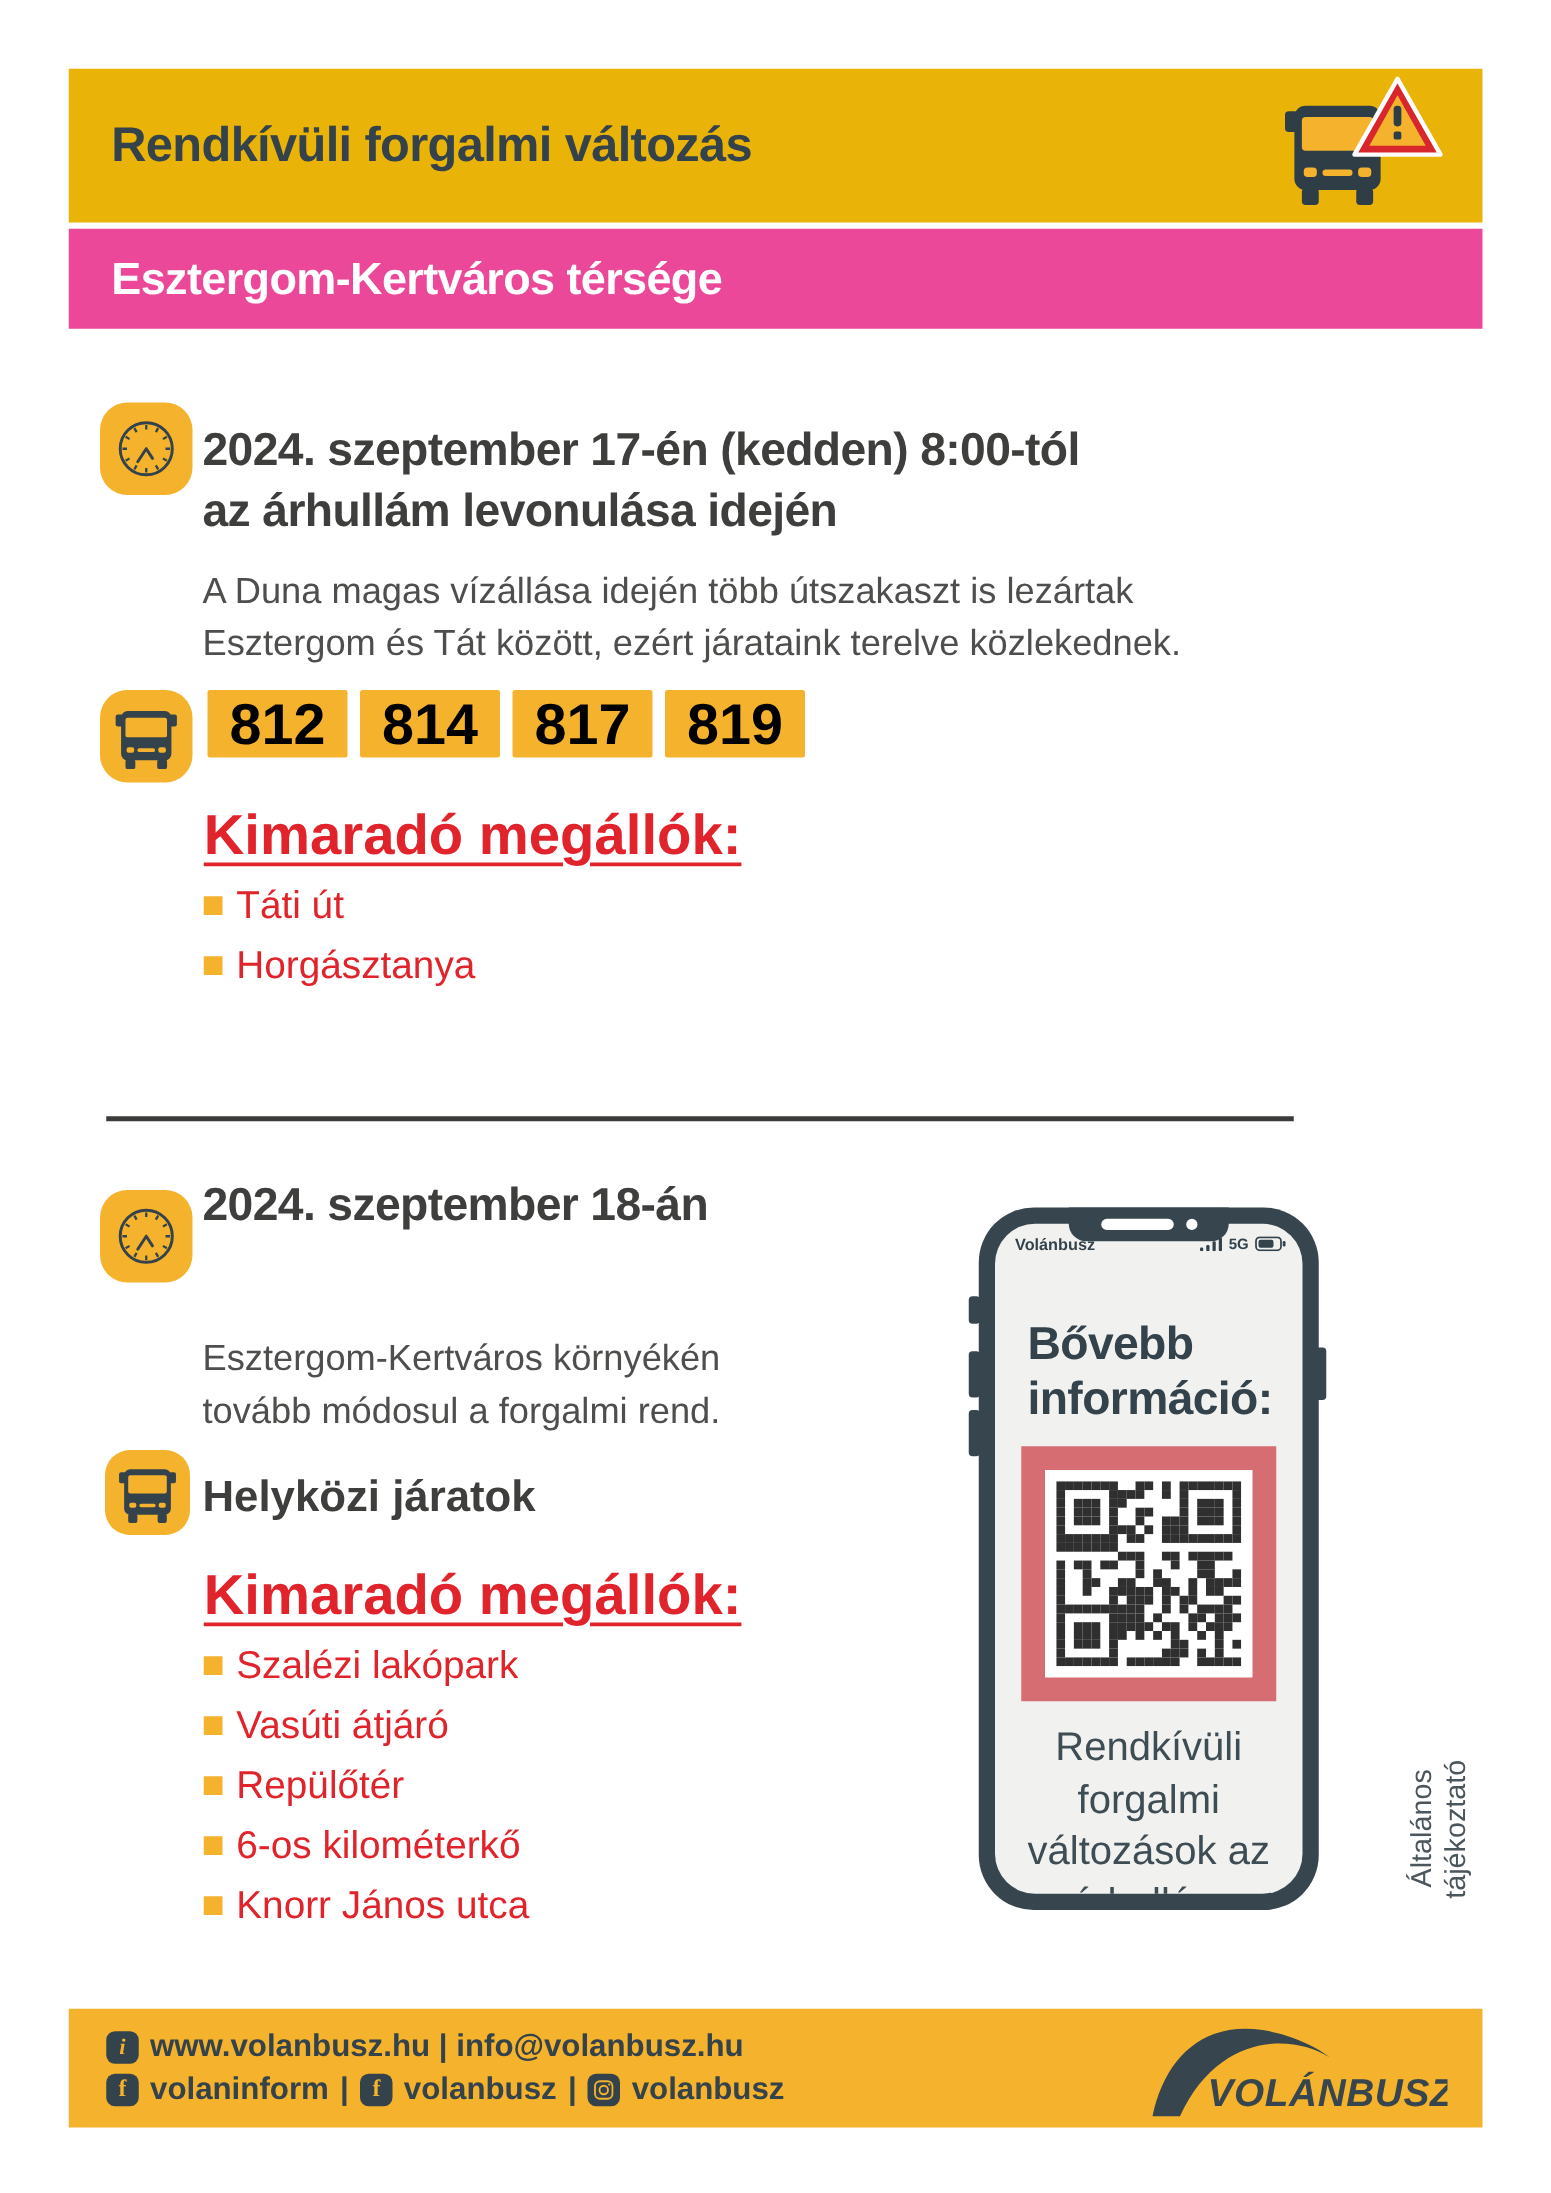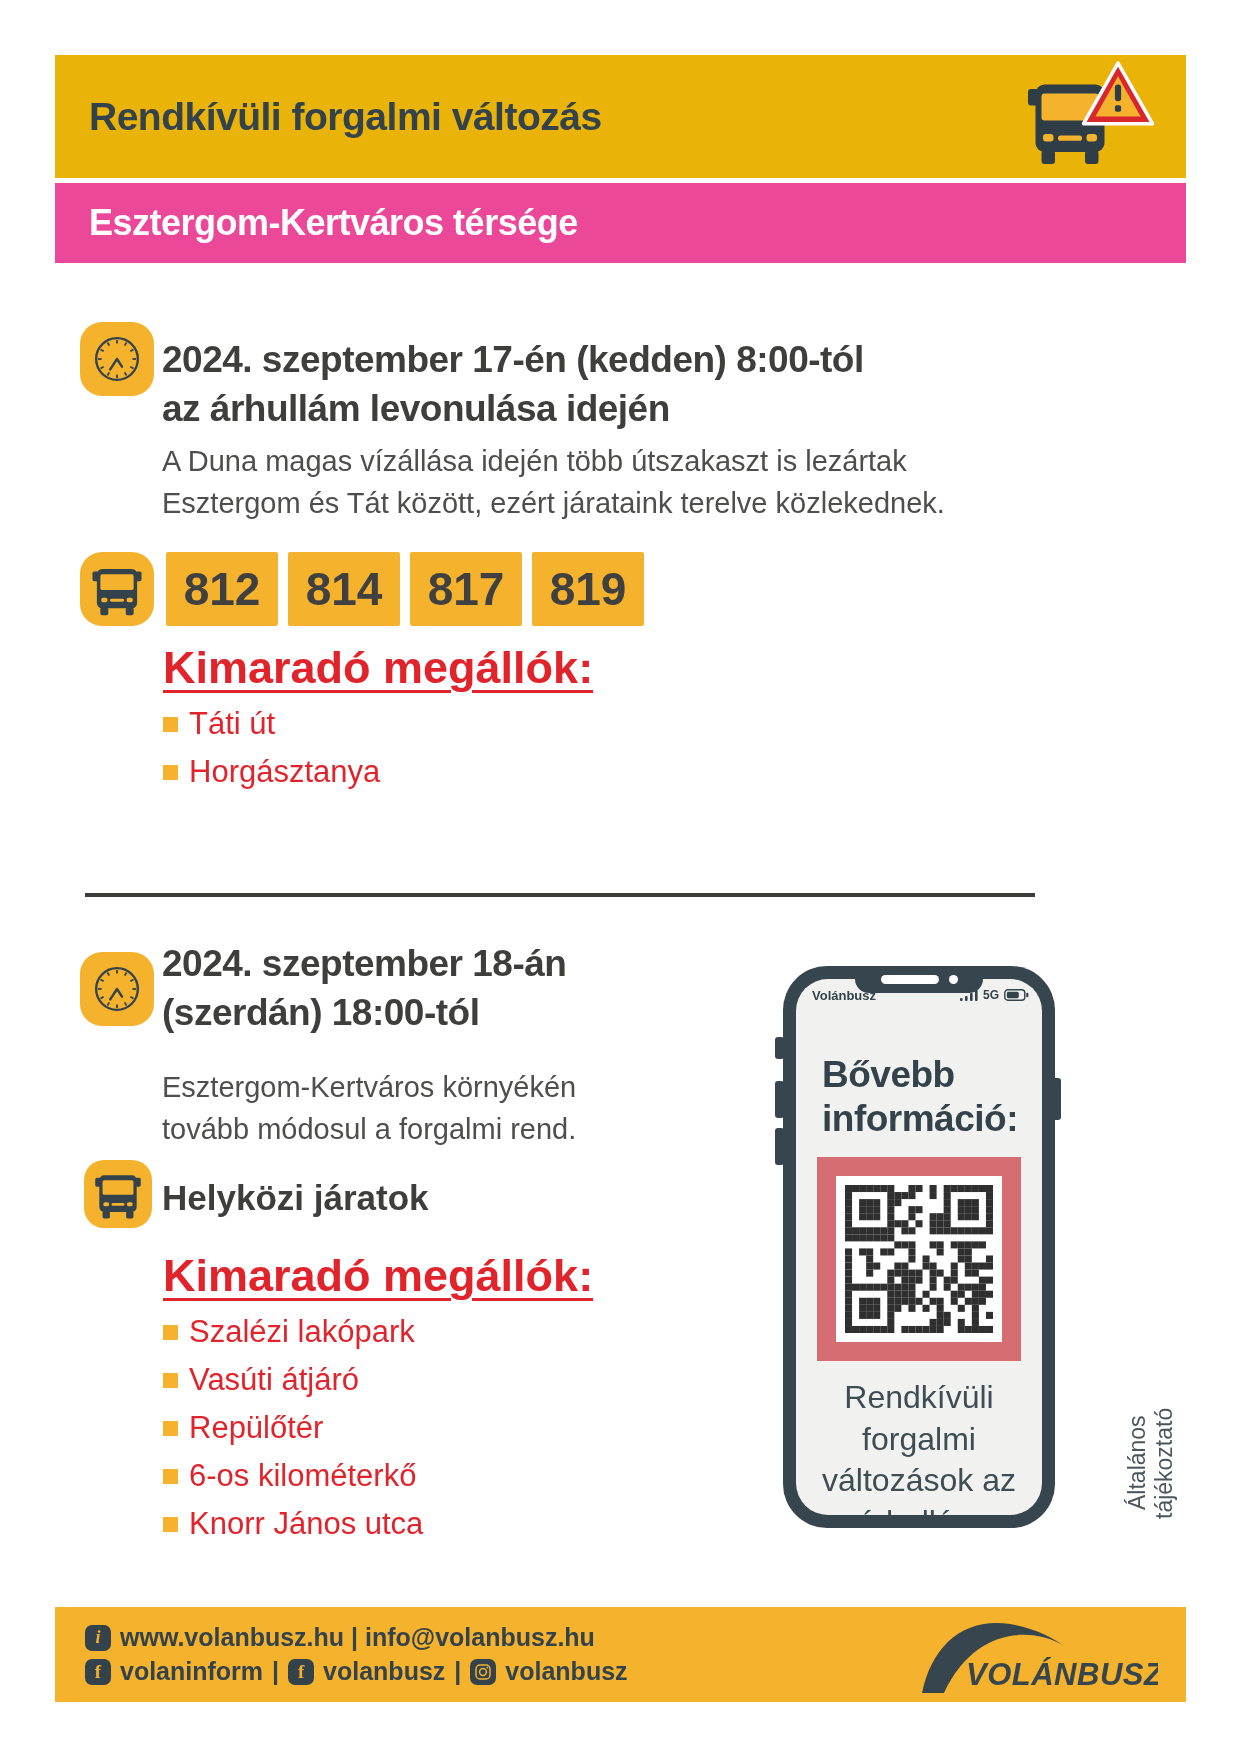--- a/index.html
+++ b/index.html
@@ -38,23 +38,23 @@
   .skip-title {
     font-size:45px; font-weight:bold; color:#E1242B;
     text-decoration:underline; text-decoration-thickness:3px; text-underline-offset:7px;
   }
   .stops { display:flex; flex-direction:column; }
   .stop  { display:flex; align-items:center; height:48px; }
   .stop .bullet { width:15px; height:15px; background:#F5B22C; margin-right:11px; flex:0 0 auto; }
   .stop .stop-label { font-size:31px; color:#E1242B; }
 
   .badge {
-    width:112px; height:74px; background:#F5B22C; border-radius:2px;
+    width:112px; height:54px; background:#F5B22C; border-radius:2px;
     display:flex; align-items:center; justify-content:center;
-    font-size:46px; font-weight:bold; color:#404040;
+    font-size:46px; font-weight:bold; color:#000000;
   }
   .routes-row { display:flex; gap:10px; }
   .divider { left:85px; top:893px; width:950px; height:4px; background:#3B3B3A; }
 
   .svc-label { font-size:35px; font-weight:bold; color:#3E3E3D; }
 
   
   .phone {
     left:783px; top:966px; width:272px; height:562px;
     background:#37464E; border-radius:44px;
@@ -164,21 +164,21 @@
           <line x1="32" y1="11" x2="32" y2="15" transform="rotate(300 32 32)"></line>
           <line x1="32" y1="11" x2="32" y2="15" transform="rotate(330 32 32)"></line>
         </g>
       <path d="M32 32 L24.5 43.5 M32 32 L37.5 40.5" stroke="#33424B" stroke-width="2.6" stroke-linecap="round" fill="none"></path>
     </svg>
   </div>
   <div class="abs h-date" style="left:162px; top:310px;margin-top:26px;">
     <div>2024. szeptember 17-én (kedden) 8:00-tól</div>
     <div>az árhullám levonulása idején</div>
   </div>
-  <div class="abs para" style="left:162px; top:440px;">
+  <div class="abs para" style="left:162px; top:452px;">
     <div>A Duna magas vízállása idején több útszakaszt is lezártak</div>
     <div>Esztergom és Tát között, ezért járataink terelve közlekednek.</div>
   </div>
 
   <div class="abs icon-sq" style="left:80px; top:552px; width:74px; height:74px; border-radius:22px;">
     <svg width="56" height="56" viewBox="0 0 64 64">
       <g fill="#33424B">
         <rect x="4" y="12" width="7" height="11" rx="2"></rect>
         <rect x="53" y="12" width="7" height="11" rx="2"></rect>
         <rect x="9" y="9" width="46" height="45" rx="6"></rect>
@@ -227,21 +227,20 @@
           <line x1="32" y1="11" x2="32" y2="15" transform="rotate(240 32 32)"></line>
           <line x1="32" y1="11" x2="32" y2="15" transform="rotate(270 32 32)"></line>
           <line x1="32" y1="11" x2="32" y2="15" transform="rotate(300 32 32)"></line>
           <line x1="32" y1="11" x2="32" y2="15" transform="rotate(330 32 32)"></line>
         </g>
       <path d="M32 32 L24.5 43.5 M32 32 L37.5 40.5" stroke="#33424B" stroke-width="2.6" stroke-linecap="round" fill="none"></path>
     </svg>
   </div>
   <div class="abs h-date" style="left:162px; top:940px;">
     <div>2024. szeptember 18-án</div>
-    <div>(szerdán) 18:00-tól</div>
   </div>
   <div class="abs para" style="left:162px; top:1066px;">
     <div>Esztergom-Kertváros környékén</div>
     <div>tovább módosul a forgalmi rend.</div>
   </div>
 
   <div class="abs icon-sq" style="left:84px; top:1160px; width:68px; height:68px; border-radius:20px;">
     <svg width="52" height="52" viewBox="0 0 64 64">
       <g fill="#33424B">
         <rect x="4" y="12" width="7" height="11" rx="2"></rect>

